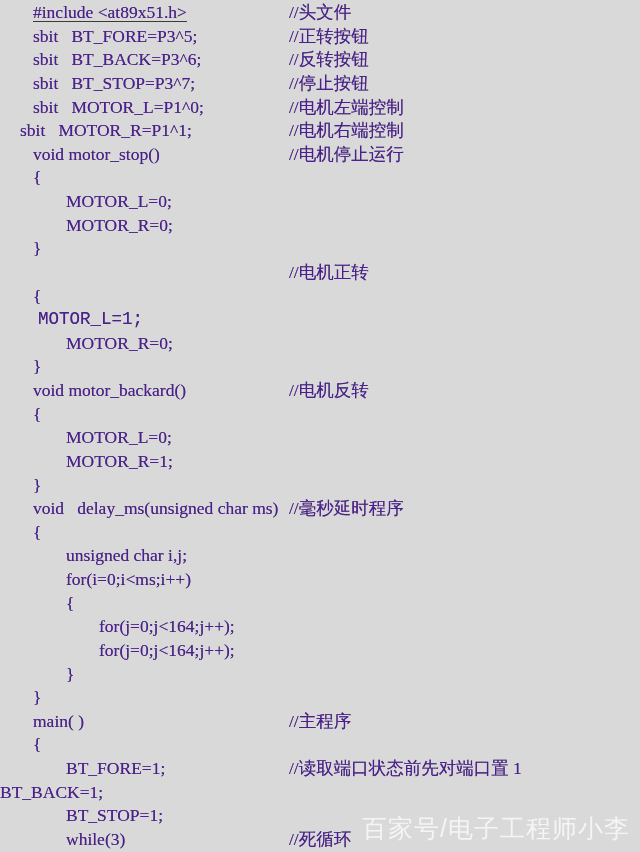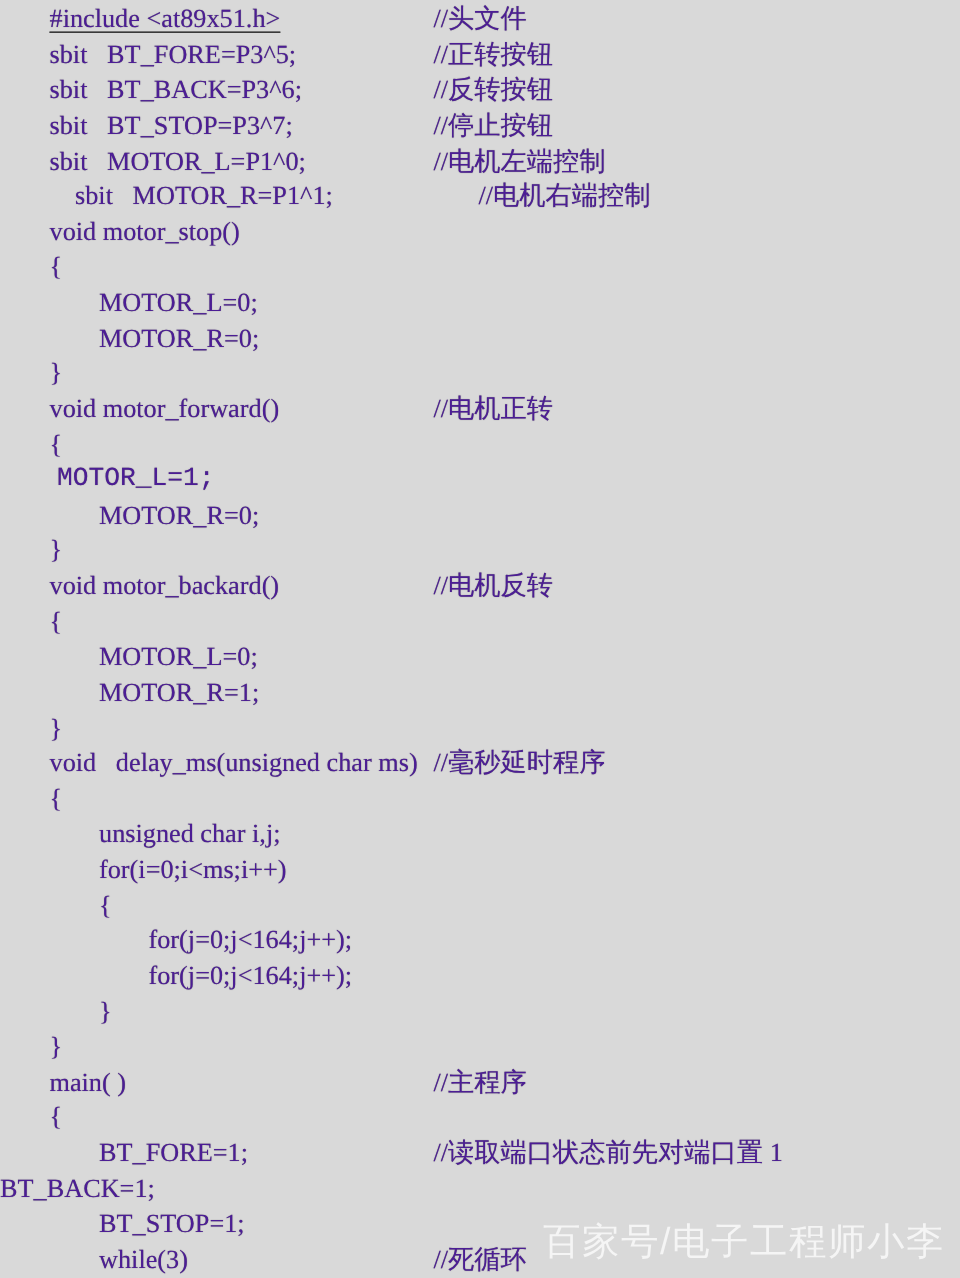--- a/index.html
+++ b/index.html
@@ -54,27 +54,27 @@
 </head>
 <body>
 
 <div class="page">
   <div class="listing" id="listing">
       <div class="line" style="padding-left: 33px;"><span class="code underline">#include &lt;at89x51.h&gt;</span><span class="comment">//头文件</span></div>
       <div class="line" style="padding-left: 33px;"><span class="code">sbit   BT_FORE=P3^5;</span><span class="comment">//正转按钮</span></div>
       <div class="line" style="padding-left: 33px;"><span class="code">sbit   BT_BACK=P3^6;</span><span class="comment">//反转按钮</span></div>
       <div class="line" style="padding-left: 33px;"><span class="code">sbit   BT_STOP=P3^7;</span><span class="comment">//停止按钮</span></div>
       <div class="line" style="padding-left: 33px;"><span class="code">sbit   MOTOR_L=P1^0;</span><span class="comment">//电机左端控制</span></div>
-      <div class="line" style="padding-left: 20px; margin-left: 30px;"><span class="code">sbit   MOTOR_R=P1^1;</span><span class="comment">//电机右端控制</span></div>
-      <div class="line" style="padding-left: 33px;"><span class="code">void motor_stop()</span></div>
+      <div class="line" style="padding-left: 20px;"><span class="code">sbit   MOTOR_R=P1^1;</span><span class="comment">//电机右端控制</span></div>
+      <div class="line" style="padding-left: 33px;"><span class="code">void motor_stop()</span><span class="comment">//电机停止运行</span></div>
       <div class="line" style="padding-left: 33px;"><span class="code">{</span></div>
       <div class="line" style="padding-left: 66px;"><span class="code">MOTOR_L=0;</span></div>
       <div class="line" style="padding-left: 66px;"><span class="code">MOTOR_R=0;</span></div>
       <div class="line" style="padding-left: 33px;"><span class="code">}</span></div>
-      <div class="line" style="padding-left: 33px;"><span class="code">void motor_forward()</span><span class="comment">//电机正转</span></div>
+      <div class="line" style="padding-left: 33px;"><span class="comment">//电机正转</span></div>
       <div class="line" style="padding-left: 33px;"><span class="code">{</span></div>
       <div class="line" style="padding-left: 38px; font-family: Liberation Mono, monospace;"><span class="code">MOTOR_L=1;</span></div>
       <div class="line" style="padding-left: 66px;"><span class="code">MOTOR_R=0;</span></div>
       <div class="line" style="padding-left: 33px;"><span class="code">}</span></div>
       <div class="line" style="padding-left: 33px;"><span class="code">void motor_backard()</span><span class="comment">//电机反转</span></div>
       <div class="line" style="padding-left: 33px;"><span class="code">{</span></div>
       <div class="line" style="padding-left: 66px;"><span class="code">MOTOR_L=0;</span></div>
       <div class="line" style="padding-left: 66px;"><span class="code">MOTOR_R=1;</span></div>
       <div class="line" style="padding-left: 33px;"><span class="code">}</span></div>
       <div class="line" style="padding-left: 33px;"><span class="code">void   delay_ms(unsigned char ms)</span><span class="comment">//毫秒延时程序</span></div>

